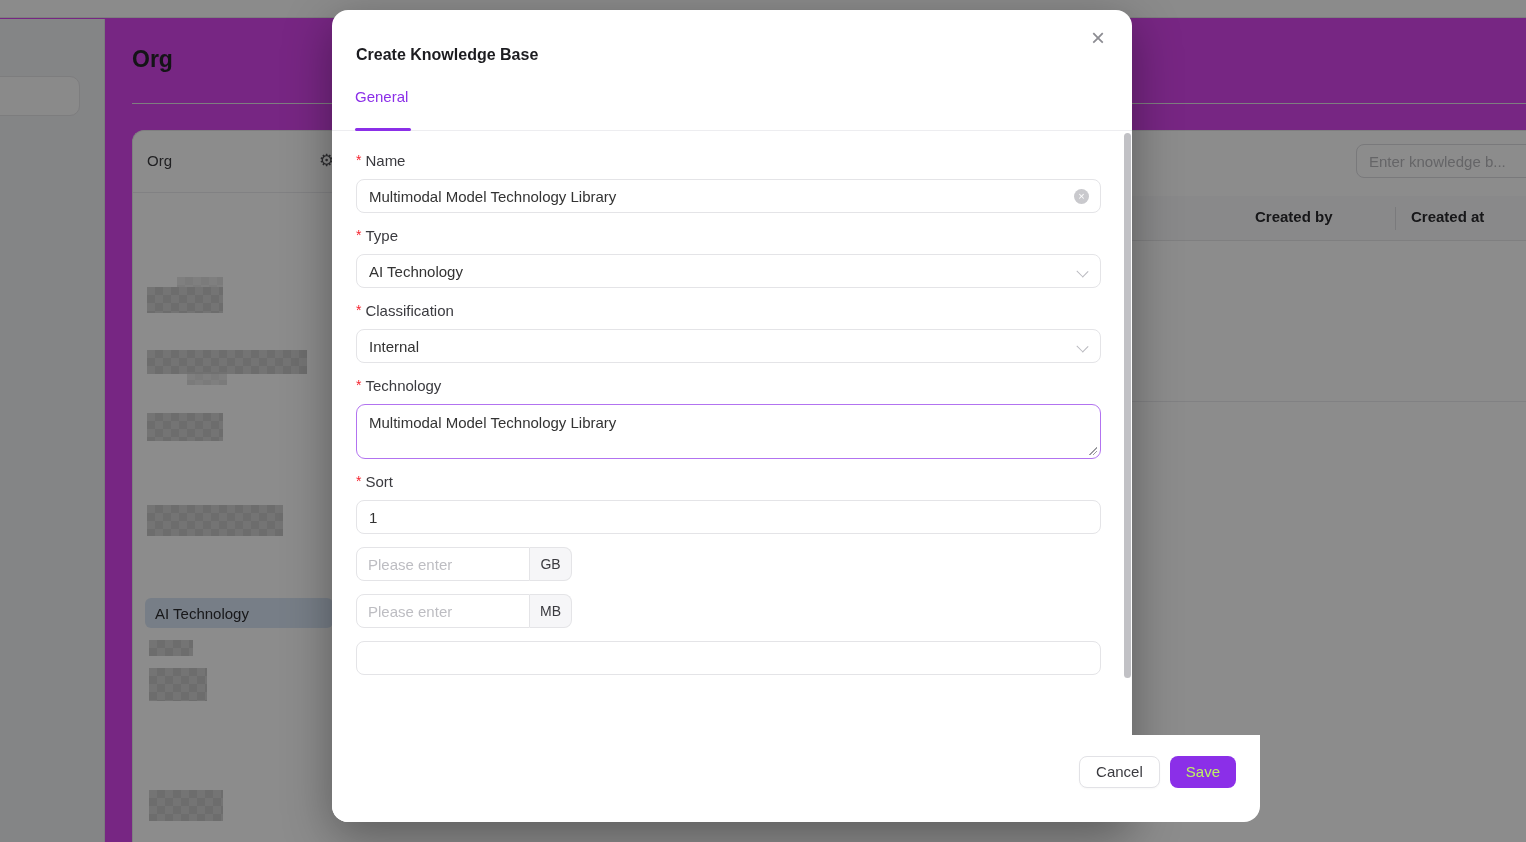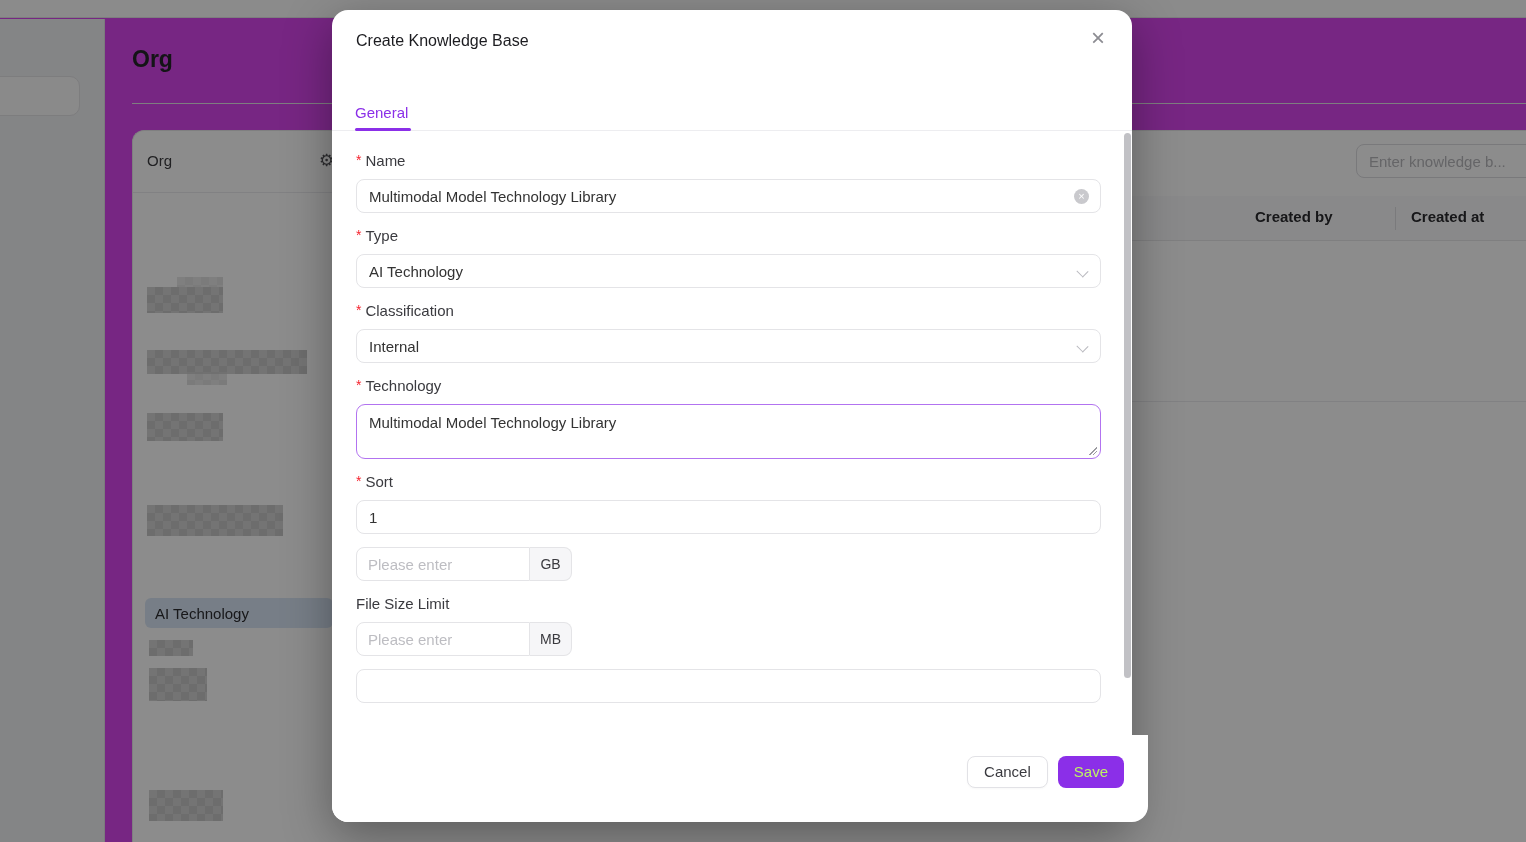--- a/index.html
+++ b/index.html
@@ -29,24 +29,24 @@
   .empty-row-border { position:absolute; left:210px; right:0; top:270px; height:1px; background:#ececef; }
   .blur-block { position:absolute; background-image:
       linear-gradient(45deg,#c7c7c7 25%,transparent 25%,transparent 75%,#c7c7c7 75%),
       linear-gradient(45deg,#c7c7c7 25%,#d4d4d4 25%,#d4d4d4 75%,#c7c7c7 75%);
     background-size:16px 16px; background-position:0 0,8px 8px; }
   .tree-selected { position:absolute; left:12px; top:467px; width:188px; height:30px; background:#d9e6f6; border-radius:6px; display:flex; align-items:center; padding-left:10px; font-size:15px; color:#2c2c30; cursor:pointer; }
 
   
   .overlay { position:absolute; inset:0; background:rgba(0,0,0,0.45); }
   .modal { position:absolute; left:332px; top:10px; width:800px; height:812px; background:#fff; border-radius:16px; box-shadow:0 14px 48px rgba(0,0,0,0.35); }
-  .modal-title { position:absolute; left:24px; top:22px; font-size:16px; font-weight:normal; color:#1c1c20; }
+  .modal-title { position:absolute; left:24px; top:36px; font-size:16px; font-weight:bold; color:#1c1c20; }
   .modal-close { position:absolute; right:20px; top:14px; width:28px; height:28px; font-size:24px; color:#8c8c92; display:flex; align-items:center; justify-content:center; cursor:pointer; line-height:1; }
   .tabs-border { position:absolute; left:0; top:120px; width:100%; height:1px; background:#ededf0; }
-  .tab { position:absolute; left:23px; top:94px; font-size:15px; cursor:pointer; }
+  .tab { position:absolute; left:23px; top:78px; font-size:15px; cursor:pointer; }
   .tab.active { color:var(--accent); }
   .tab-underline { position:absolute; left:23px; top:118px; width:56px; height:3px; background:var(--accent); border-radius:2px; }
 
   .modal-body { position:absolute; left:0; top:121px; width:800px; height:604px; overflow:hidden; padding:20px 31px 0 24px; }
   .form-item { position:relative; margin-bottom:13px; }
   .form-label { display:flex; align-items:center; font-size:15px; color:#3a3a3f; height:18px; margin-bottom:10px; }
   .req { color:#f5222d; font-size:14px; margin-right:4px; }
   .form-control { width:100%; height:34px; border:1px solid #e4e4e7; border-radius:8px; padding:0 12px; font-size:15px; color:#333; background:#fff; font-family:"Liberation Sans", sans-serif; display:flex; align-items:center; }
   input.form-control::placeholder { color:#bdbdc2; }
   .select-wrap { position:relative; }
@@ -54,21 +54,21 @@
   .clear-icon { position:absolute; right:12px; top:10px; width:15px; height:15px; border-radius:50%; background:#c9c9cd; color:#fff; font-size:11px; display:flex; align-items:center; justify-content:center; cursor:pointer; line-height:1; }
   textarea.form-control { height:55px; padding:8px 12px; resize:none; border:1px solid #b273f0; border-radius:9px; line-height:19px; }
   .resize-handle { position:absolute; right:4px; bottom:4px; width:9px; height:9px;
     background:linear-gradient(135deg, transparent 0 54%, #9a9aa0 54% 62%, transparent 62% 74%, #9a9aa0 74% 82%, transparent 82%); cursor:nwse-resize; }
   .q-icon { margin-left:6px; width:15px; height:15px; border:1px solid #a9a9af; border-radius:50%; color:#8f8f95; font-size:10px; display:flex; align-items:center; justify-content:center; cursor:default; }
   .unit-group { display:flex; width:216px; }
   .unit-input { width:174px; border-radius:8px 0 0 8px;padding-left:11px; }
   .unit-addon { width:42px; height:34px; background:#f6f6f8; border:1px solid #e4e4e7; border-left:none; border-radius:0 8px 8px 0; display:flex; align-items:center; justify-content:center; font-size:14px; color:#3a3a3f; }
   .scroll-thumb { position:absolute; right:1px; top:123px; width:7px; height:545px; background:#c1c1c5; border-radius:4px; cursor:pointer; }
 
-  .modal-footer { position:absolute; left:0; top:725px; width:816px; height:87px; background:#fff; border-radius:0 0 16px 16px; display:flex; align-items:center; justify-content:flex-end; gap:10px; padding:0 24px 14px 0; }
+  .modal-footer { position:absolute; left:0; top:725px; width:928px; height:87px; background:#fff; border-radius:0 0 16px 16px; display:flex; align-items:center; justify-content:flex-end; gap:10px; padding:0 24px 14px 0; }
   .btn { height:32px; border-radius:8px; font-size:15px; padding:0 16px; cursor:pointer; border:none; font-family:"Liberation Sans", sans-serif; }
   .btn-cancel { background:#fff; border:1px solid #e2e2e6; color:#3a3a3f; box-shadow:0 1px 2px rgba(0,0,0,0.03); }
   .btn-save { background:var(--accent); color:#bef264; }
   :root { --accent:#8b2fe8; }
 </style>
 </head>
 <body>
 
 <div class="screen">
 
@@ -175,23 +175,20 @@
       </div>
 
       <div class="form-item">
         <div class="unit-group">
           <input class="form-control unit-input" placeholder="Please enter" style="">
           <div class="unit-addon">GB</div>
         </div>
       </div>
 
       <div class="form-item">
-        <div class="form-label">
-          <span>File Size Limit</span>
-        </div>
         <div class="unit-group">
           <input class="form-control unit-input" placeholder="Please enter" style="">
           <div class="unit-addon">MB</div>
         </div>
       </div>
 
       <div class="form-item">
         <input class="form-control" value="" style="">
       </div>
     </div>

